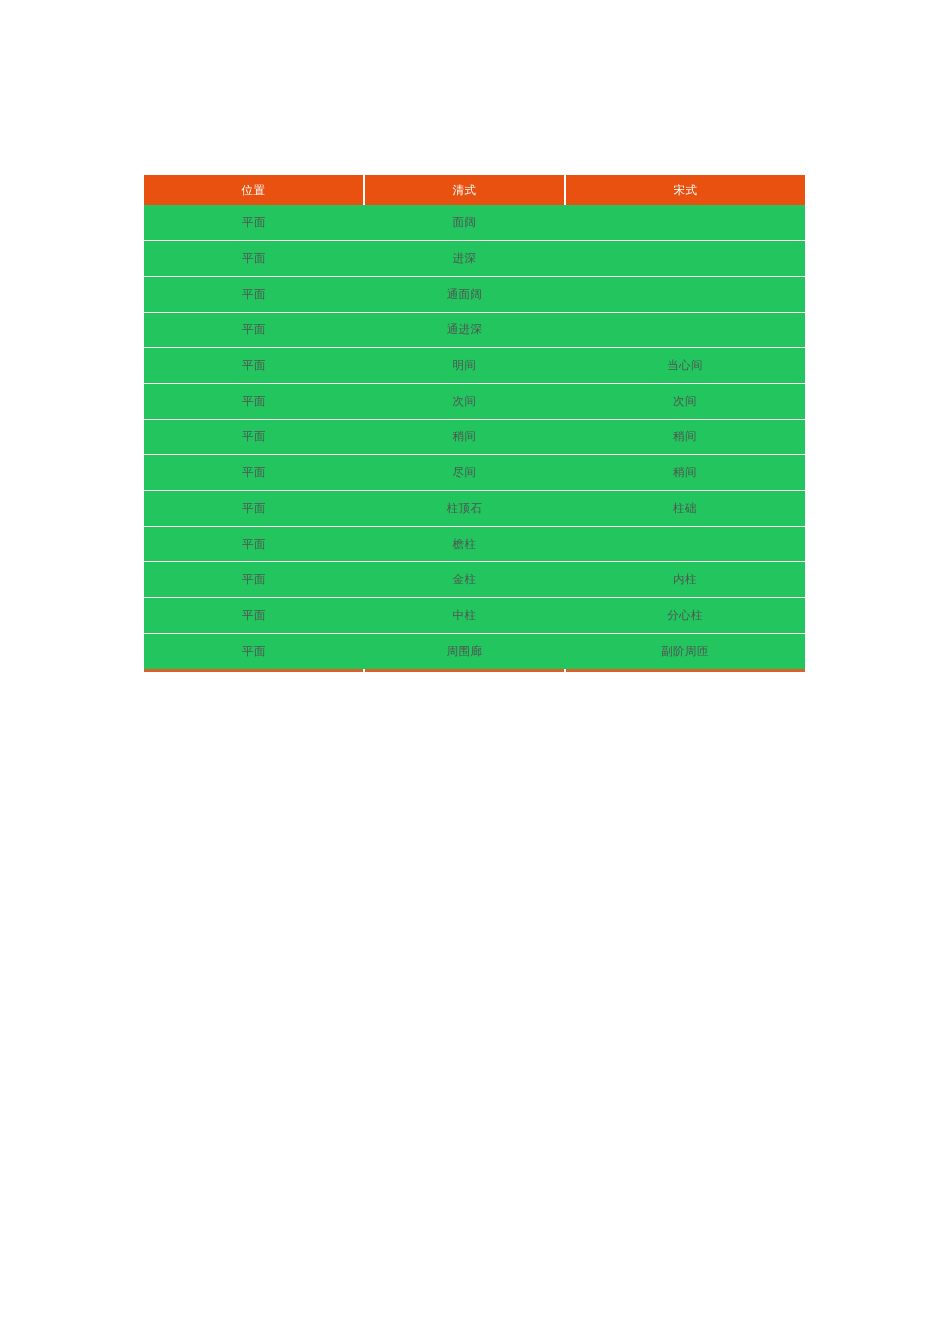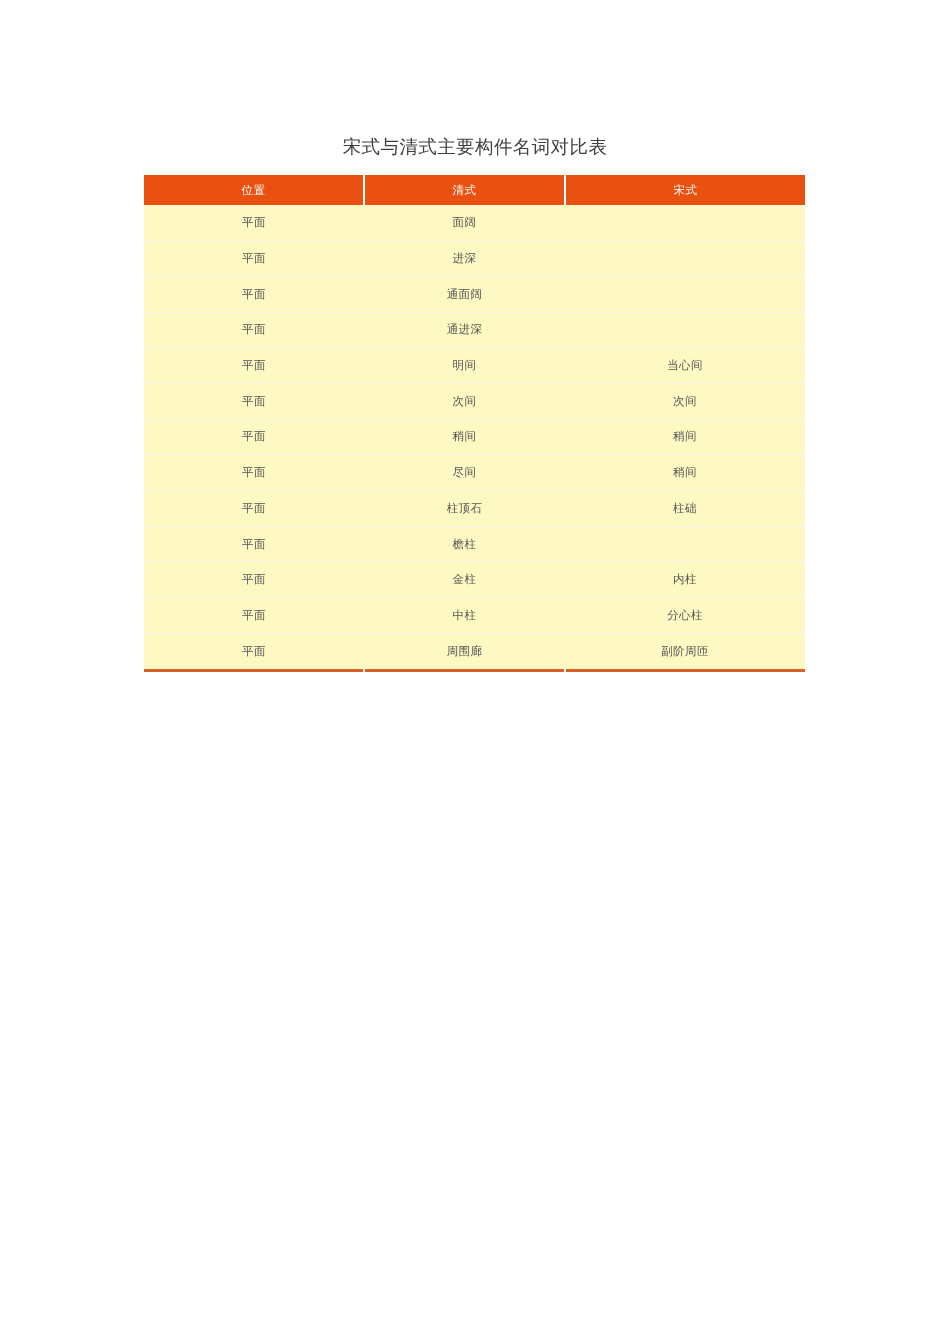--- a/index.html
+++ b/index.html
@@ -65,21 +65,21 @@
     letter-spacing: 0.5px;
     border-right: 2px solid #ffffff;
     box-sizing: border-box;
   }
   table.cmp thead th:last-child {
     border-right: none;
   }
 
   table.cmp tbody td {
     height: 35.7px;
-    background: #fef9c3;
+    background: #22c55e;
     color: #535353;
     font-size: 11.5px;
     font-weight: normal;
     text-align: center;
     vertical-align: middle;
     padding: 0;
     letter-spacing: 0.4px;
     border-bottom: 1.6px solid #fdf4f0;
     box-sizing: border-box;
   }
@@ -112,21 +112,20 @@
     top: 669px;
     width: 950px;
     height: 3px;
   }
 </style>
 </head>
 <body>
 
 <div class="page">
 
-  <div class="doc-title">宋式与清式主要构件名词对比表</div>
 
   <div class="table-wrap">
     <table class="cmp">
       <colgroup>
         <col class="c-pos">
         <col class="c-qing">
         <col class="c-song">
       </colgroup>
       <thead>
         <tr>

